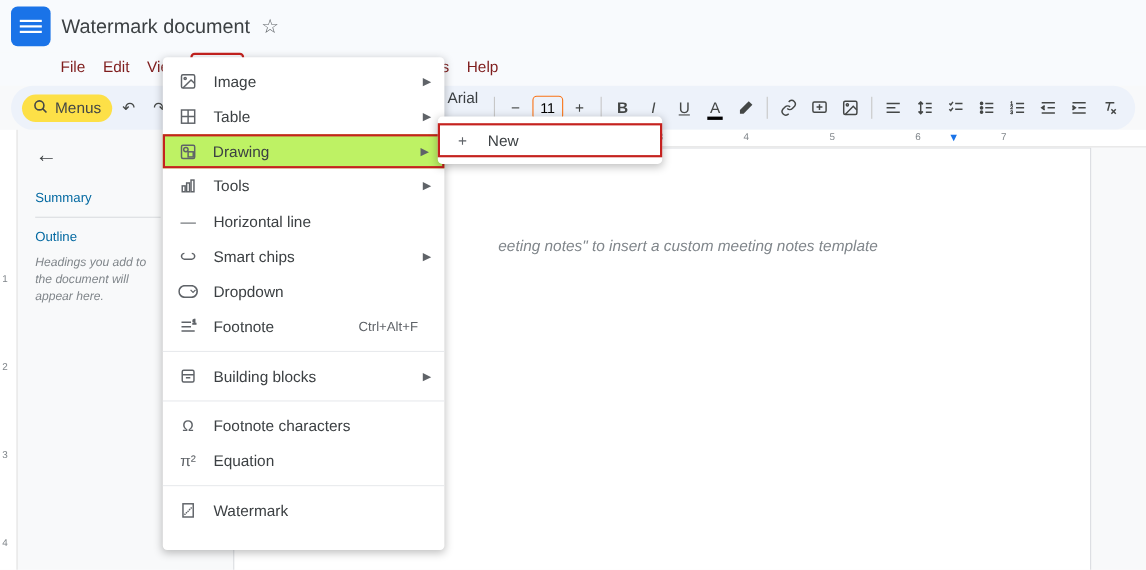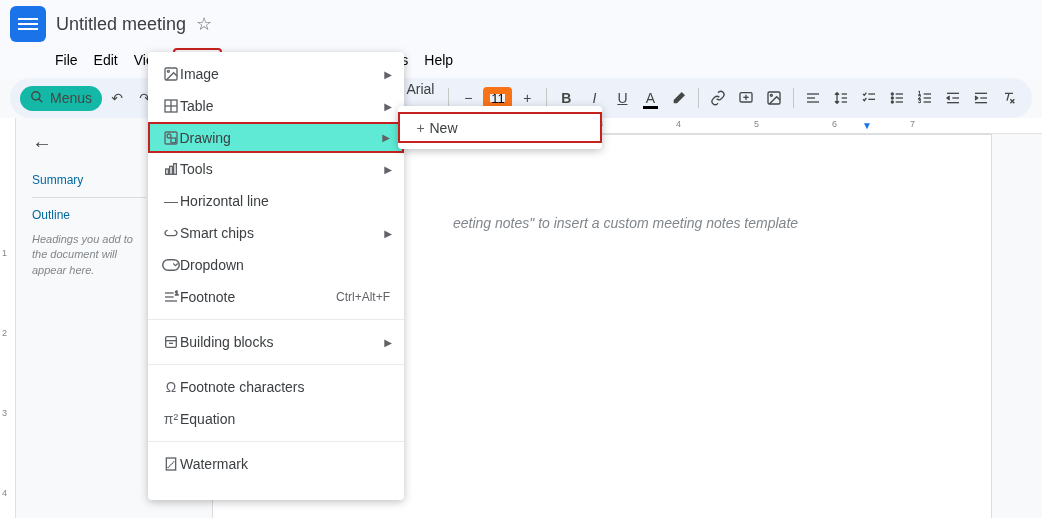--- a/index.html
+++ b/index.html
@@ -5,66 +5,66 @@
 * { margin: 0; padding: 0; box-sizing: border-box; font-family: Arial, sans-serif; }
 body { background: #f8f9fa; width: 1042px; height: 518px; overflow: hidden; position: relative; }
 
 .titlebar { display: flex; align-items: center; padding: 6px 10px; height: 48px; background: #f8fafd; }
 .doc-icon { width: 36px; height: 36px; background: #1a73e8; border-radius: 6px; margin-right: 10px; display: flex; align-items: center; justify-content: center; }
 .doc-icon::before { content: ""; width: 20px; height: 2px; background: white; box-shadow: 0 5px 0 white, 0 -5px 0 white; }
 .doc-title { font-size: 18px; color: #3c4043; margin-right: 10px; }
 .star { color: #5f6368; font-size: 18px; cursor: pointer; }
 
 .menubar { display: flex; align-items: center; padding: 0 48px 6px 48px; gap: 2px; background: #f8fafd; }
-.menubar span { padding: 4px 7px; font-size: 14px; color: #000000; cursor: pointer; border-radius: 4px; }
+.menubar span { padding: 4px 7px; font-size: 14px; color: #7f1d1d; cursor: pointer; border-radius: 4px; }
 .menubar span.highlighted { border: 2px solid #c5221f; padding: 2px 5px; }
 
 .toolbar { display: flex; align-items: center; padding: 4px 10px; height: 40px; background: #edf2fa; border-radius: 24px; margin: 0 10px; gap: 2px; }
 .tb-btn { width: 28px; height: 28px; display: flex; align-items: center; justify-content: center; color: #444746; cursor: pointer; border-radius: 4px; font-size: 14px; }
 .tb-sep { width: 1px; height: 20px; background: #c7c7c7; margin: 0 4px; }
-.search-pill { display: flex; align-items: center; background: #14b8a6; border-radius: 14px; padding: 4px 10px; gap: 6px; font-size: 14px; color: #444746; }
+.search-pill { display: flex; align-items: center; background: #fde047; border-radius: 14px; padding: 4px 10px; gap: 6px; font-size: 14px; color: #444746; }
 .font-sel { display: flex; align-items: center; padding: 0 8px; gap: 8px; font-size: 14px; color: #3c4043; flex-direction: column; }
-.size-box { border: 7px solid #f97316; border-radius: 4px; width: 30px; height: 22px; display: flex; align-items: center; justify-content: center; font-size: 13px; }
+.size-box { border: 1px solid #f97316; border-radius: 4px; width: 30px; height: 22px; display: flex; align-items: center; justify-content: center; font-size: 13px; }
 .underline-a { position: relative; }
 .underline-a::after { content: ""; position: absolute; bottom: 3px; left: 6px; right: 6px; height: 3px; background: #000; }
 
 .workspace { display: flex; height: calc(100% - 94px); }
 .sidebar { width: 146px; padding: 12px 16px; position: relative; }
 .back-arrow { font-size: 20px; color: #3c4043; margin-bottom: 20px; display: block; }
 .sidebar-heading { font-size: 12px; color: #0369a1; font-weight: 500; margin-bottom: 10px; }
 .sidebar-divider { border: none; border-top: 1px solid #dadce0; margin: 10px 0; }
 .sidebar-hint { font-size: 11px; color: #80868b; font-style: italic; line-height: 1.4; }
 
 .ruler-v { width: 16px; background: #fff; border-right: 1px solid #e0e0e0; position: relative; font-size: 9px; color: #80868b; }
 .ruler-v .tick { position: absolute; left: 2px; }
 .doc-area { flex: 1; position: relative; background: #f8f9fa; }
 .ruler-h { height: 16px; background: #fff; border-bottom: 1px solid #e0e0e0; position: relative; font-size: 9px; color: #80868b; }
 .ruler-h .tick { position: absolute; top: 1px; }
 .ruler-h .marker { position: absolute; top: 2px; color: #1a73e8; font-size: 10px; }
 .page { background: #fff; width: 780px; height: 900px; margin: 0 auto; border: 1px solid #dadce0; padding: 80px 90px; }
 .placeholder { font-size: 14px; color: #80868b; font-style: italic; }
 
 .dropdown { position: absolute; top: 52px; left: 148px; width: 256px; background: #fff; box-shadow: 0 2px 8px rgba(0,0,0,0.25); border-radius: 4px; padding: 6px 0; z-index: 100; }
-.dd-item { display: flex; align-items: center; padding: 7px 14px; font-size: 14px; color: #3c4043; cursor: pointer; position: relative; }
-.dd-item.hovered { background: #5eead4; }
+.dd-item { display: flex; align-items: center; padding: 7px 14px; font-size: 14px; color: #3c4043; cursor: pointer; gap: 14px; position: relative; }
+.dd-item.hovered { background: #bef264; }
 .dd-item.highlighted { border: 2.5px solid #c5221f; padding: 4.5px 11.5px; }
 .dd-icon { width: 18px; height: 18px; display: flex; align-items: center; justify-content: center; color: #5f6368; }
 .dd-arrow { position: absolute; right: 12px; color: #5f6368; font-size: 10px; }
-.dd-shortcut { position: absolute; right: 14px; color: #5f6368; font-size: 12px; }
+.dd-shortcut { position: absolute; right: 24px; color: #5f6368; font-size: 12px; }
 .dd-divider { border: none; border-top: 1px solid #e8eaed; margin: 6px 0; }
 
 .submenu { position: absolute; top: 106px; left: 398px; width: 204px; background: #fff; box-shadow: 0 2px 8px rgba(0,0,0,0.25); border-radius: 4px; padding: 6px 0; z-index: 101; }
 .submenu .dd-item.highlighted { border: 2.5px solid #c5221f; }
 </style>
 </head>
 <body>
 
 <div class="titlebar">
   <div class="doc-icon"></div>
-  <span class="doc-title">Untitled meeting</span>
+  <span class="doc-title">Watermark document</span>
   <span class="star">☆</span>
 </div>
 
 <div class="menubar">
   <span>File</span>
   <span>Edit</span>
   <span>View</span>
   <span class="highlighted">Insert</span>
   <span>Format</span>
   <span>Tools</span>

